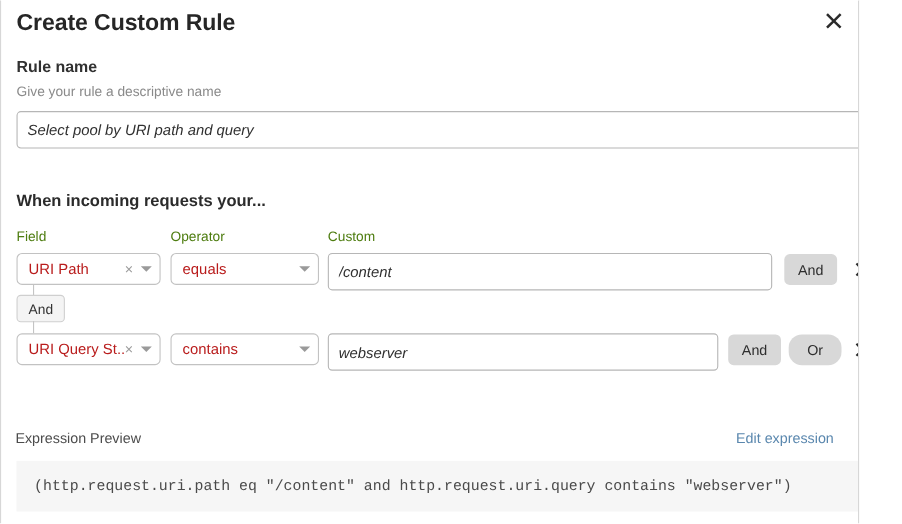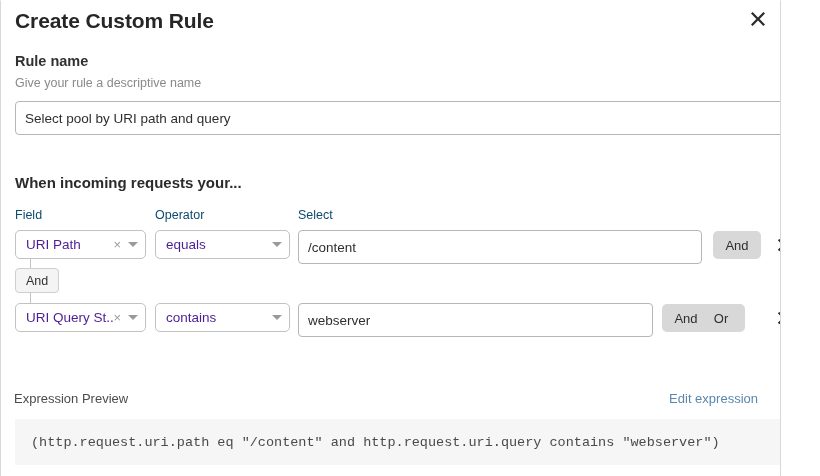--- a/index.html
+++ b/index.html
@@ -67,20 +67,21 @@
     box-sizing: border-box;
     height: 28px;
     background: #ffffff;
     border: 1px solid #b6b6b6;
     border-radius: 4px;
     font-family: "Liberation Sans", sans-serif;
     font-size: 13.5px;
     color: #2f2f2f;
     padding: 16px 9px;
     outline: none;
+    font-style: italic;
   }
   #rule-name-input {
     left: 14px;
     top: 100px;
     width: 784px;
     height: 29px;
   }
 
   .section-heading {
     position: absolute;
@@ -88,21 +89,21 @@
     top: 173px;
     font-size: 15px;
     font-weight: bold;
     color: #2b2b2b;
   }
 
   .col-label {
     position: absolute;
     top: 207px;
     font-size: 12.5px;
-    color: #0c4a6e;
+    color: #4d7c0f;
   }
   .col-label.field    { left: 14px; }
   .col-label.operator { left: 154px; }
   .col-label.value    { left: 297px; }
 
   
   .select {
     position: absolute;
     box-sizing: border-box;
     height: 29px;
@@ -110,21 +111,21 @@
     border: 1px solid #c2c2c2;
     border-radius: 5px;
     display: flex;
     align-items: center;
     padding: 0 7px 0 10px;
     cursor: pointer;
   }
   .select .sel-text {
     flex: 1;
     font-size: 13.5px;
-    color: #4c1d95;
+    color: #b91c1c;
     white-space: nowrap;
     overflow: hidden;
   }
   .select .clear-x {
     font-size: 13px;
     color: #9b9b9b;
     margin-right: 7px;
     line-height: 1;
   }
   .caret {
@@ -155,21 +156,21 @@
     font-family: "Liberation Sans", sans-serif;
     font-size: 13px;
     color: #2e2e2e;
     cursor: pointer;
     display: flex;
     align-items: center;
     justify-content: center;
   }
   .and-btn-1 { left: 712px; top: 230px; width: 48px; }
   .and-btn-2 { left: 661px; top: 303px; width: 48px; }
-  .or-btn-2  { left: 696px; top: 303px; width: 48px; }
+  .or-btn-2  { left: 716px; top: 303px; width: 48px; border-radius: 12px; }
 
   .row-delete {
     position: absolute;
     width: 22px;
     height: 22px;
     display: flex;
     align-items: center;
     justify-content: center;
     background: none;
     border: none;
@@ -254,21 +255,21 @@
   </button>
 
   <div class="label-strong rule-name-label">Rule name</div>
   <div class="label-sub rule-name-hint">Give your rule a descriptive name</div>
   <input class="text-input" id="rule-name-input" type="text" value="Select pool by URI path and query" style="">
 
   <div class="section-heading">When incoming requests your...</div>
 
   <div class="col-label field">Field</div>
   <div class="col-label operator">Operator</div>
-  <div class="col-label value">Select</div>
+  <div class="col-label value">Custom</div>
 
   <div class="select field-select-1">
     <span class="sel-text">URI Path</span>
     <span class="clear-x">×</span>
     <span class="caret"></span>
   </div>
   <div class="select op-select-1">
     <span class="sel-text">equals</span>
     <span class="caret"></span>
   </div>

